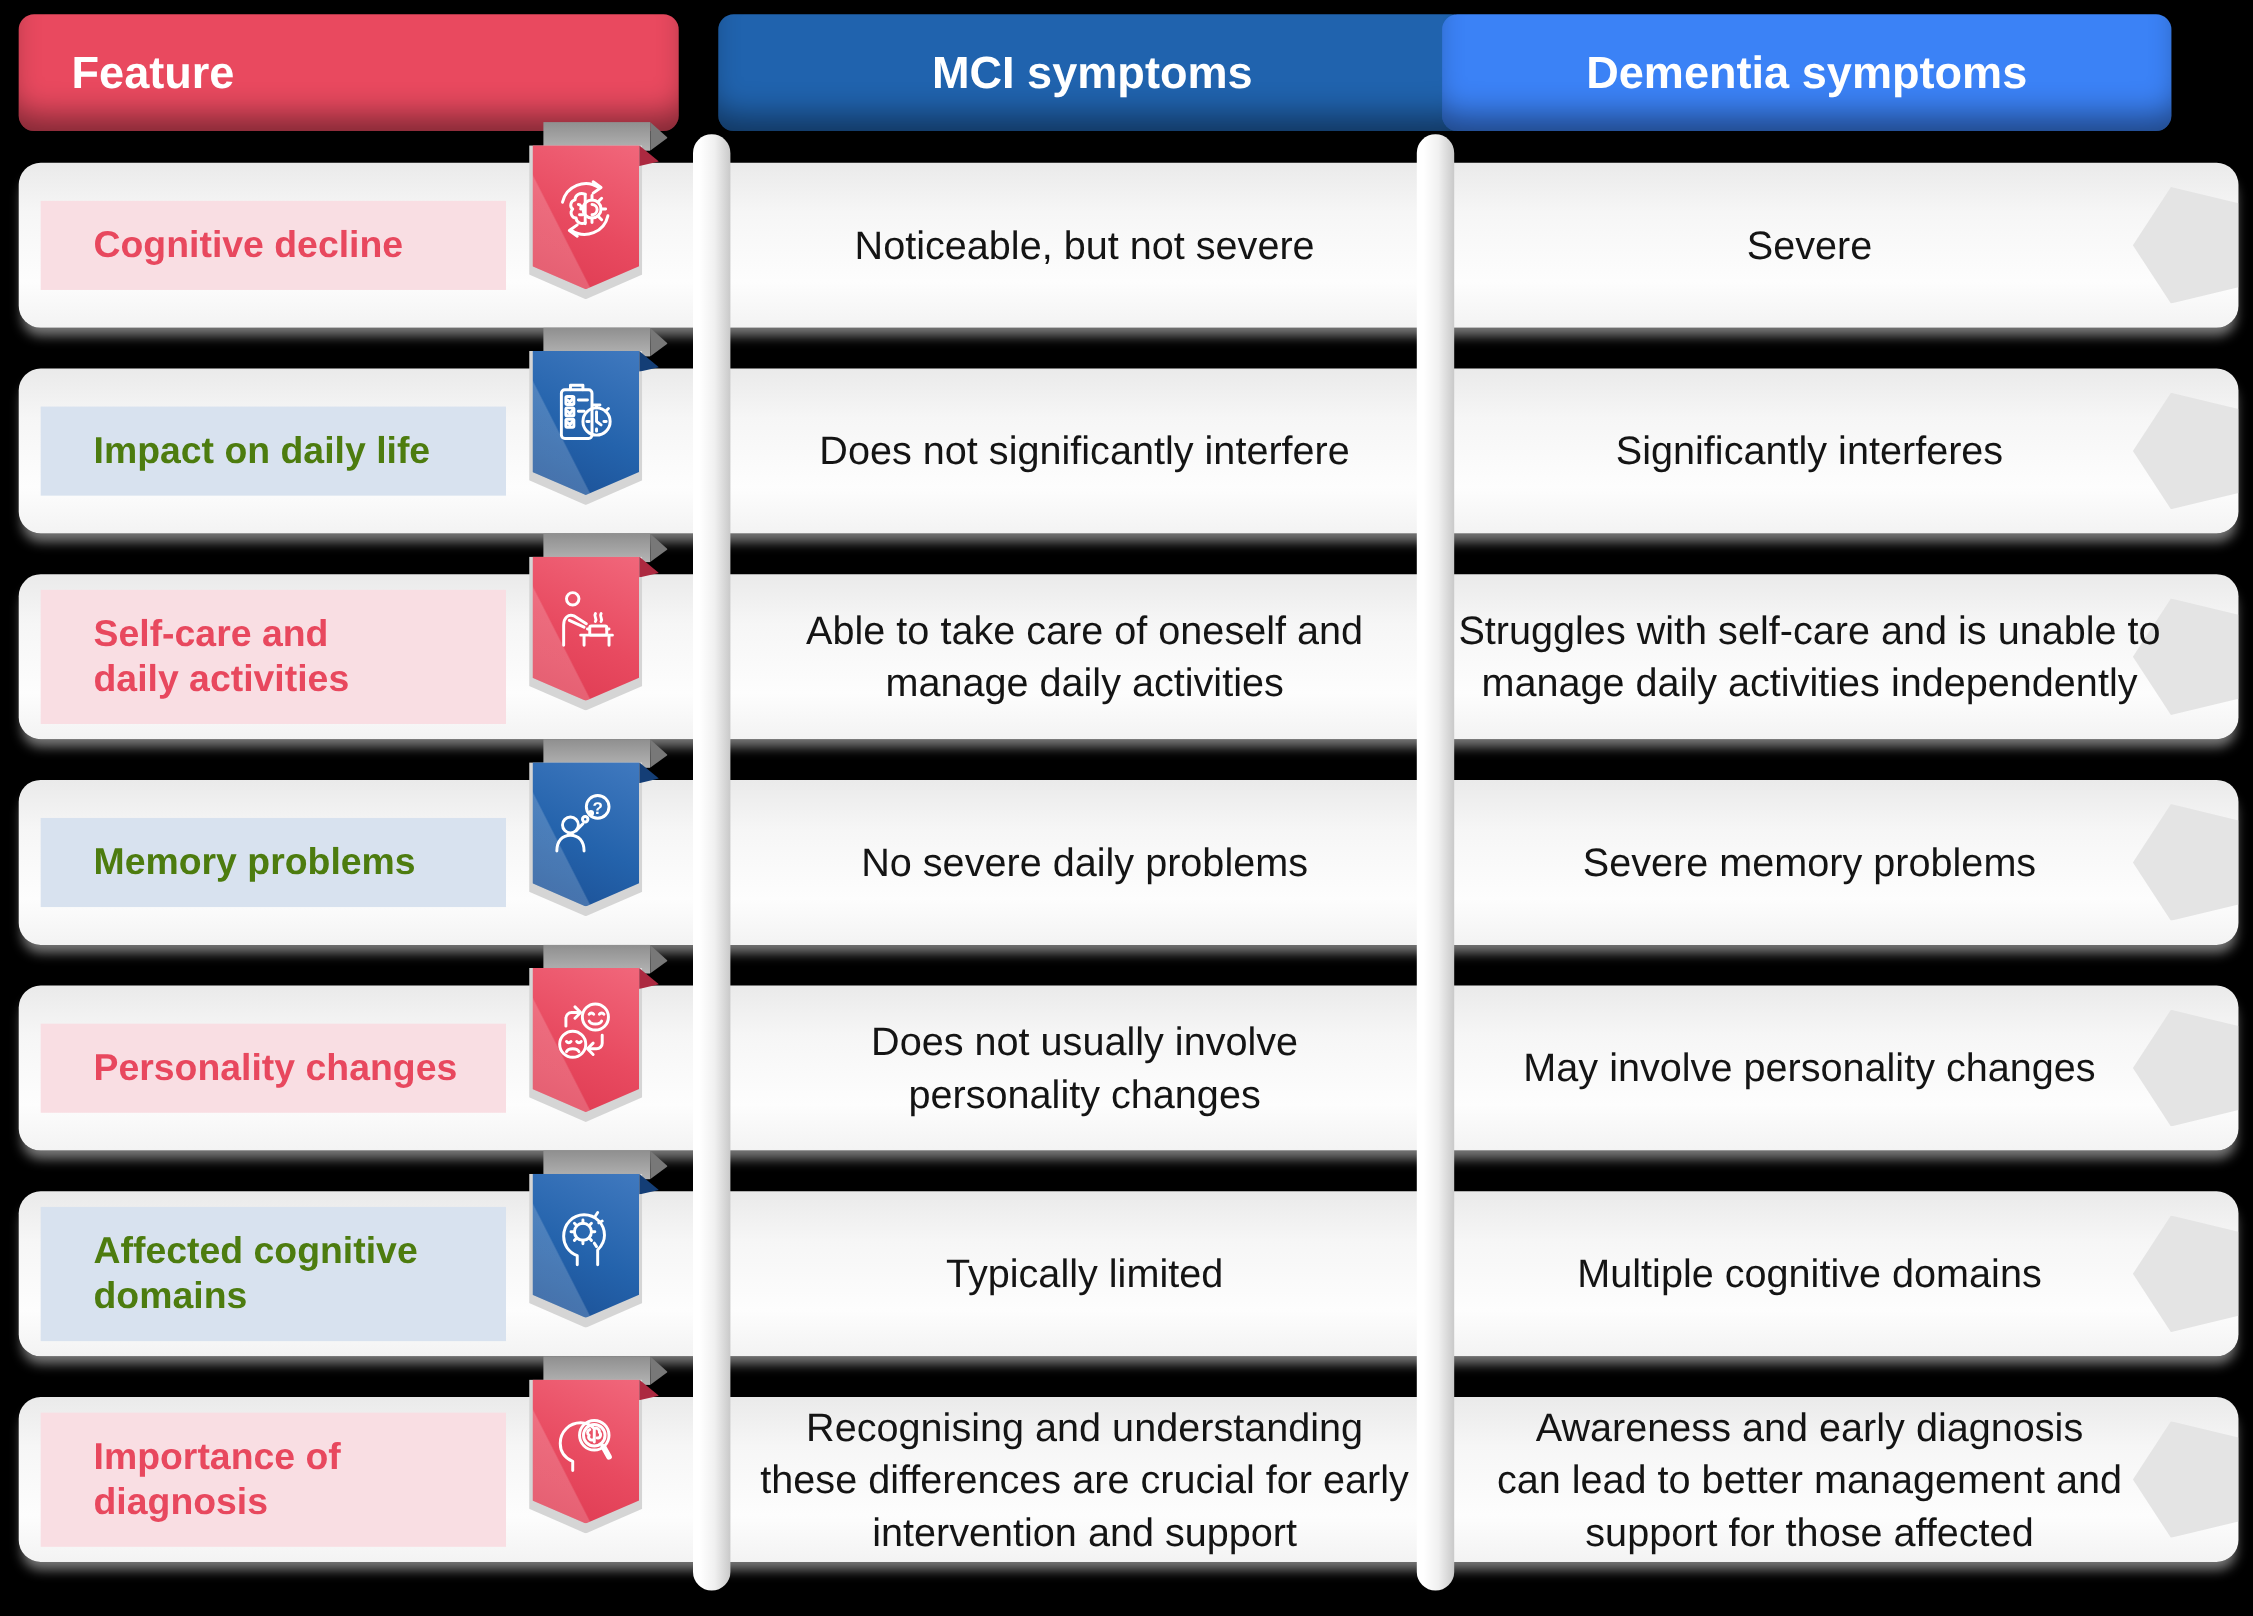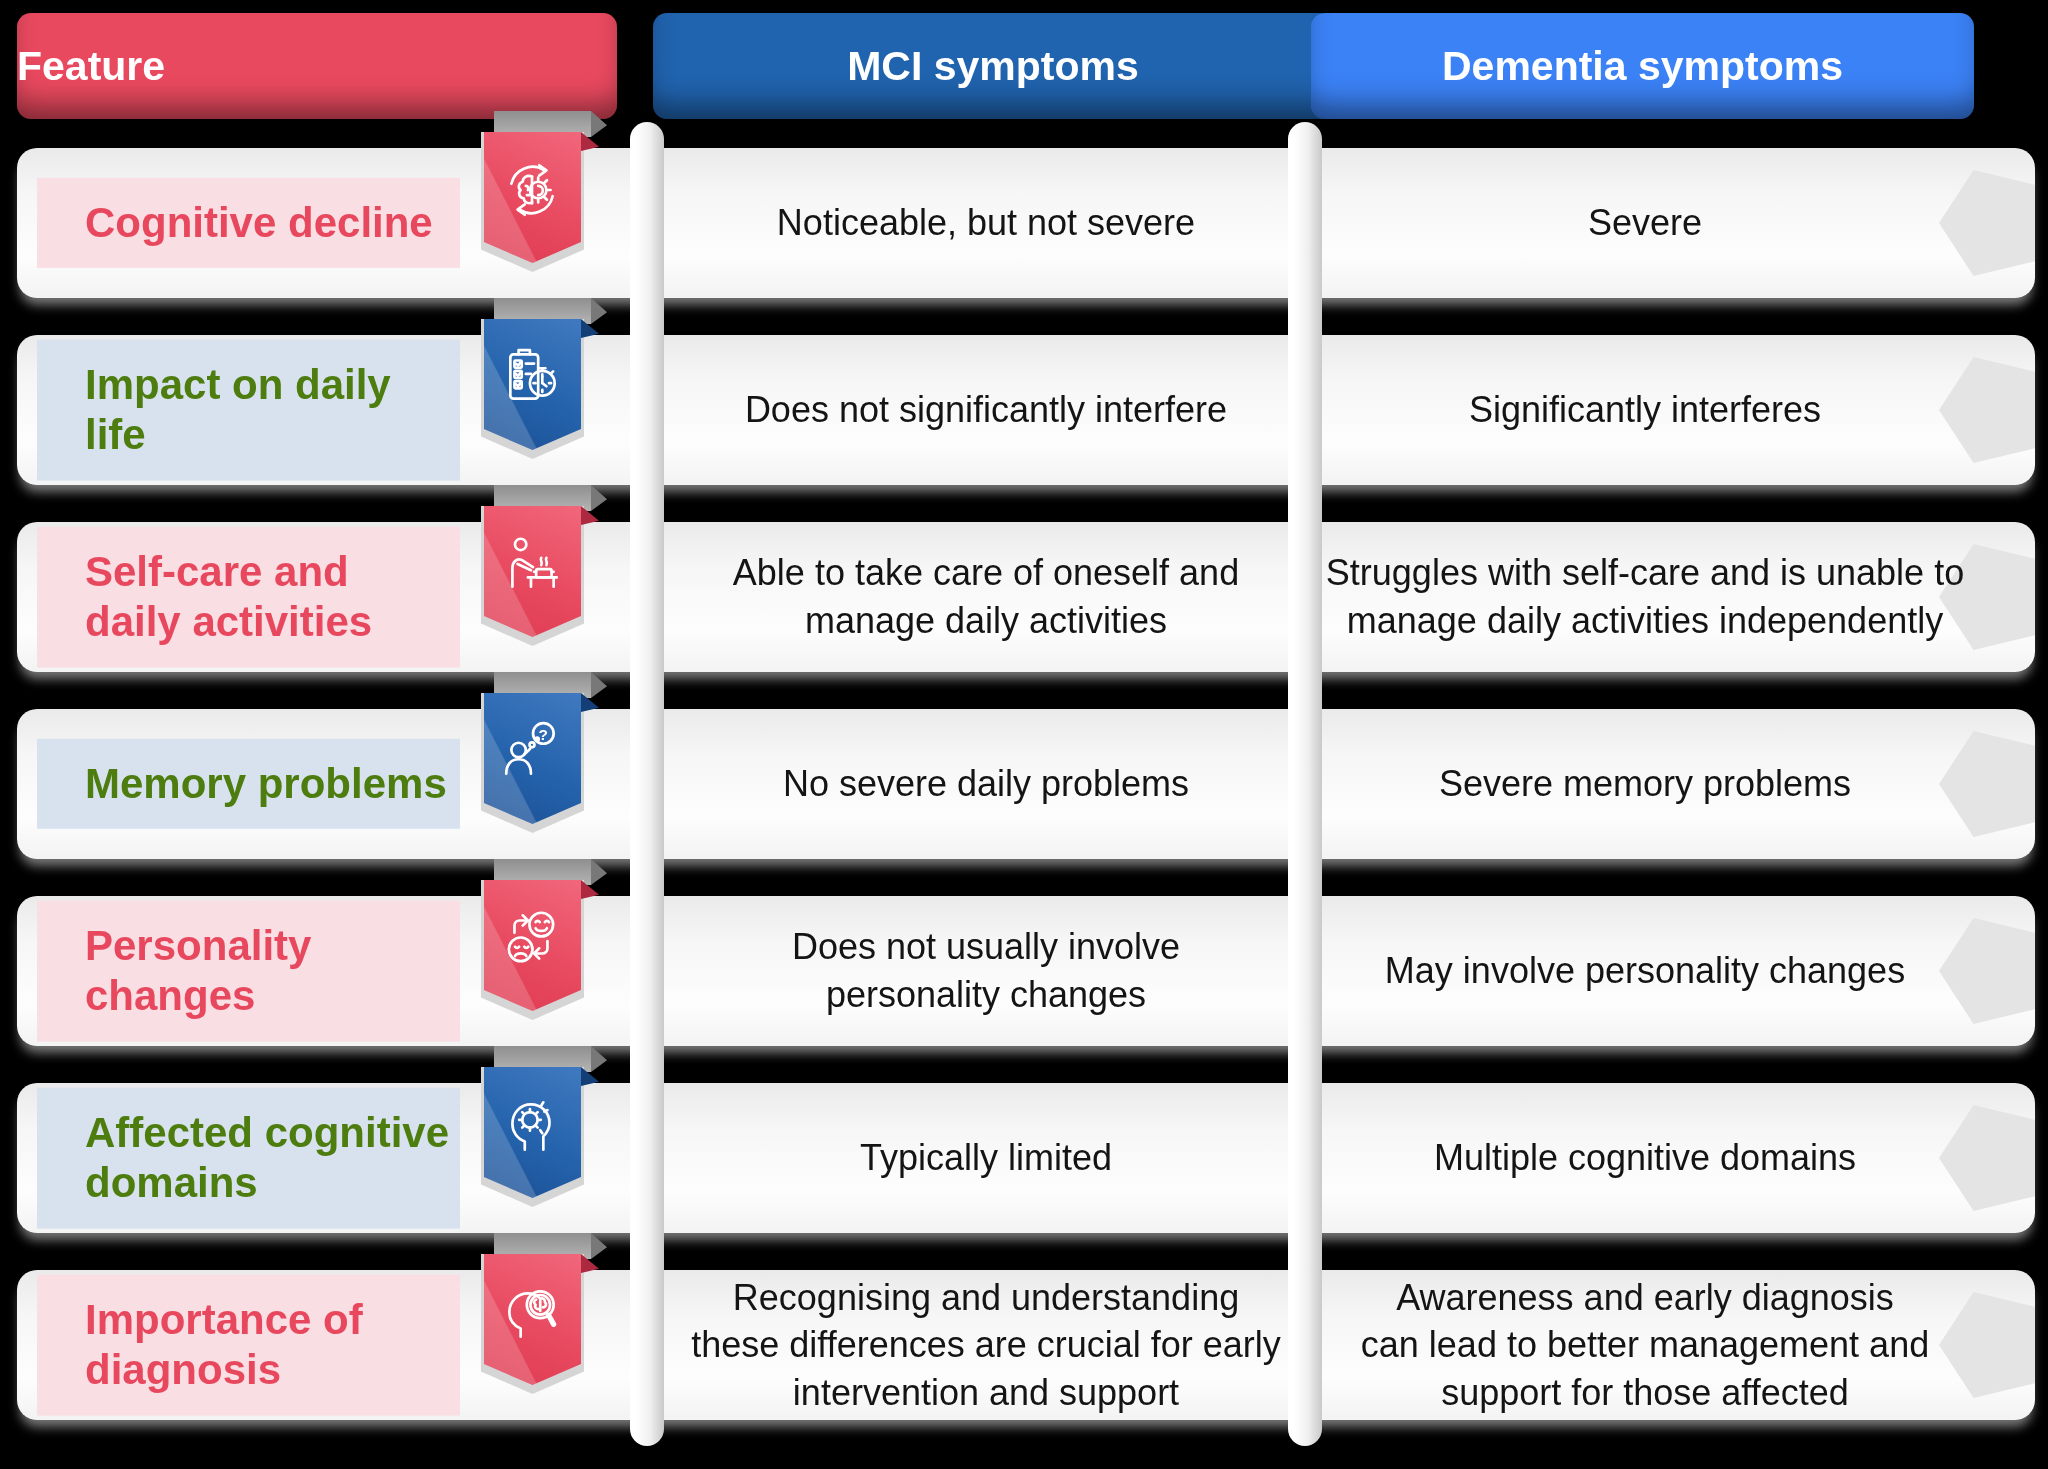--- a/index.html
+++ b/index.html
@@ -6,33 +6,33 @@
   .board{
     position:relative;width:2048px;height:1469px;background:#000;overflow:hidden;
     font-family:"Liberation Sans",sans-serif;
   }
   
   .pill{
     position:absolute;top:13px;height:106px;border-radius:14px;
     display:flex;align-items:center;color:#fff;font-weight:bold;font-size:41px;
     box-shadow:inset 0 -24px 28px -10px rgba(0,0,0,.45);
   }
-  .pill-feature{left:17px;width:600px;background:#E9495F;box-sizing:border-box;}
+  .pill-feature{left:17px;width:600px;background:#E9495F;padding-left:48px;box-sizing:border-box;}
   .pill-mci{left:653px;width:680px;background:#2063AE;justify-content:center;}
   .pill-dementia{left:1311px;width:663px;background:#3b82f6;justify-content:center;}
   
   .row{
     position:absolute;left:17px;width:2018px;height:150px;border-radius:20px;
     background:linear-gradient(180deg,#eaeaea 0%,#f6f6f6 30%,#fdfdfd 72%,#f3f3f3 100%);
     box-shadow:0 10px 11px -3px rgba(150,150,150,.8);
   }
   .label-box{
     position:absolute;left:20px;top:50%;transform:translateY(-50%);
     width:423px;box-sizing:border-box;padding:20px 8px 20px 48px;
-    font-weight:bold;font-size:42px;line-height:1.2;white-space:pre-line;
+    font-weight:bold;font-size:34px;line-height:1.2;white-space:pre-line;
   }
   .theme-red  .label-box{background:#F9DEE3;color:#E8485E;}
   .theme-blue .label-box{background:#D8E2EF;color:#4d7c0f;}
   .cell{
     position:absolute;top:0;height:100%;display:flex;align-items:center;justify-content:center;
     text-align:center;font-size:36px;line-height:1.32;color:#141414;white-space:pre-line;
   }
   .cell-mci{left:650px;width:638px;}
   .cell-dementia{left:1302px;width:652px;}
   .chevron{

